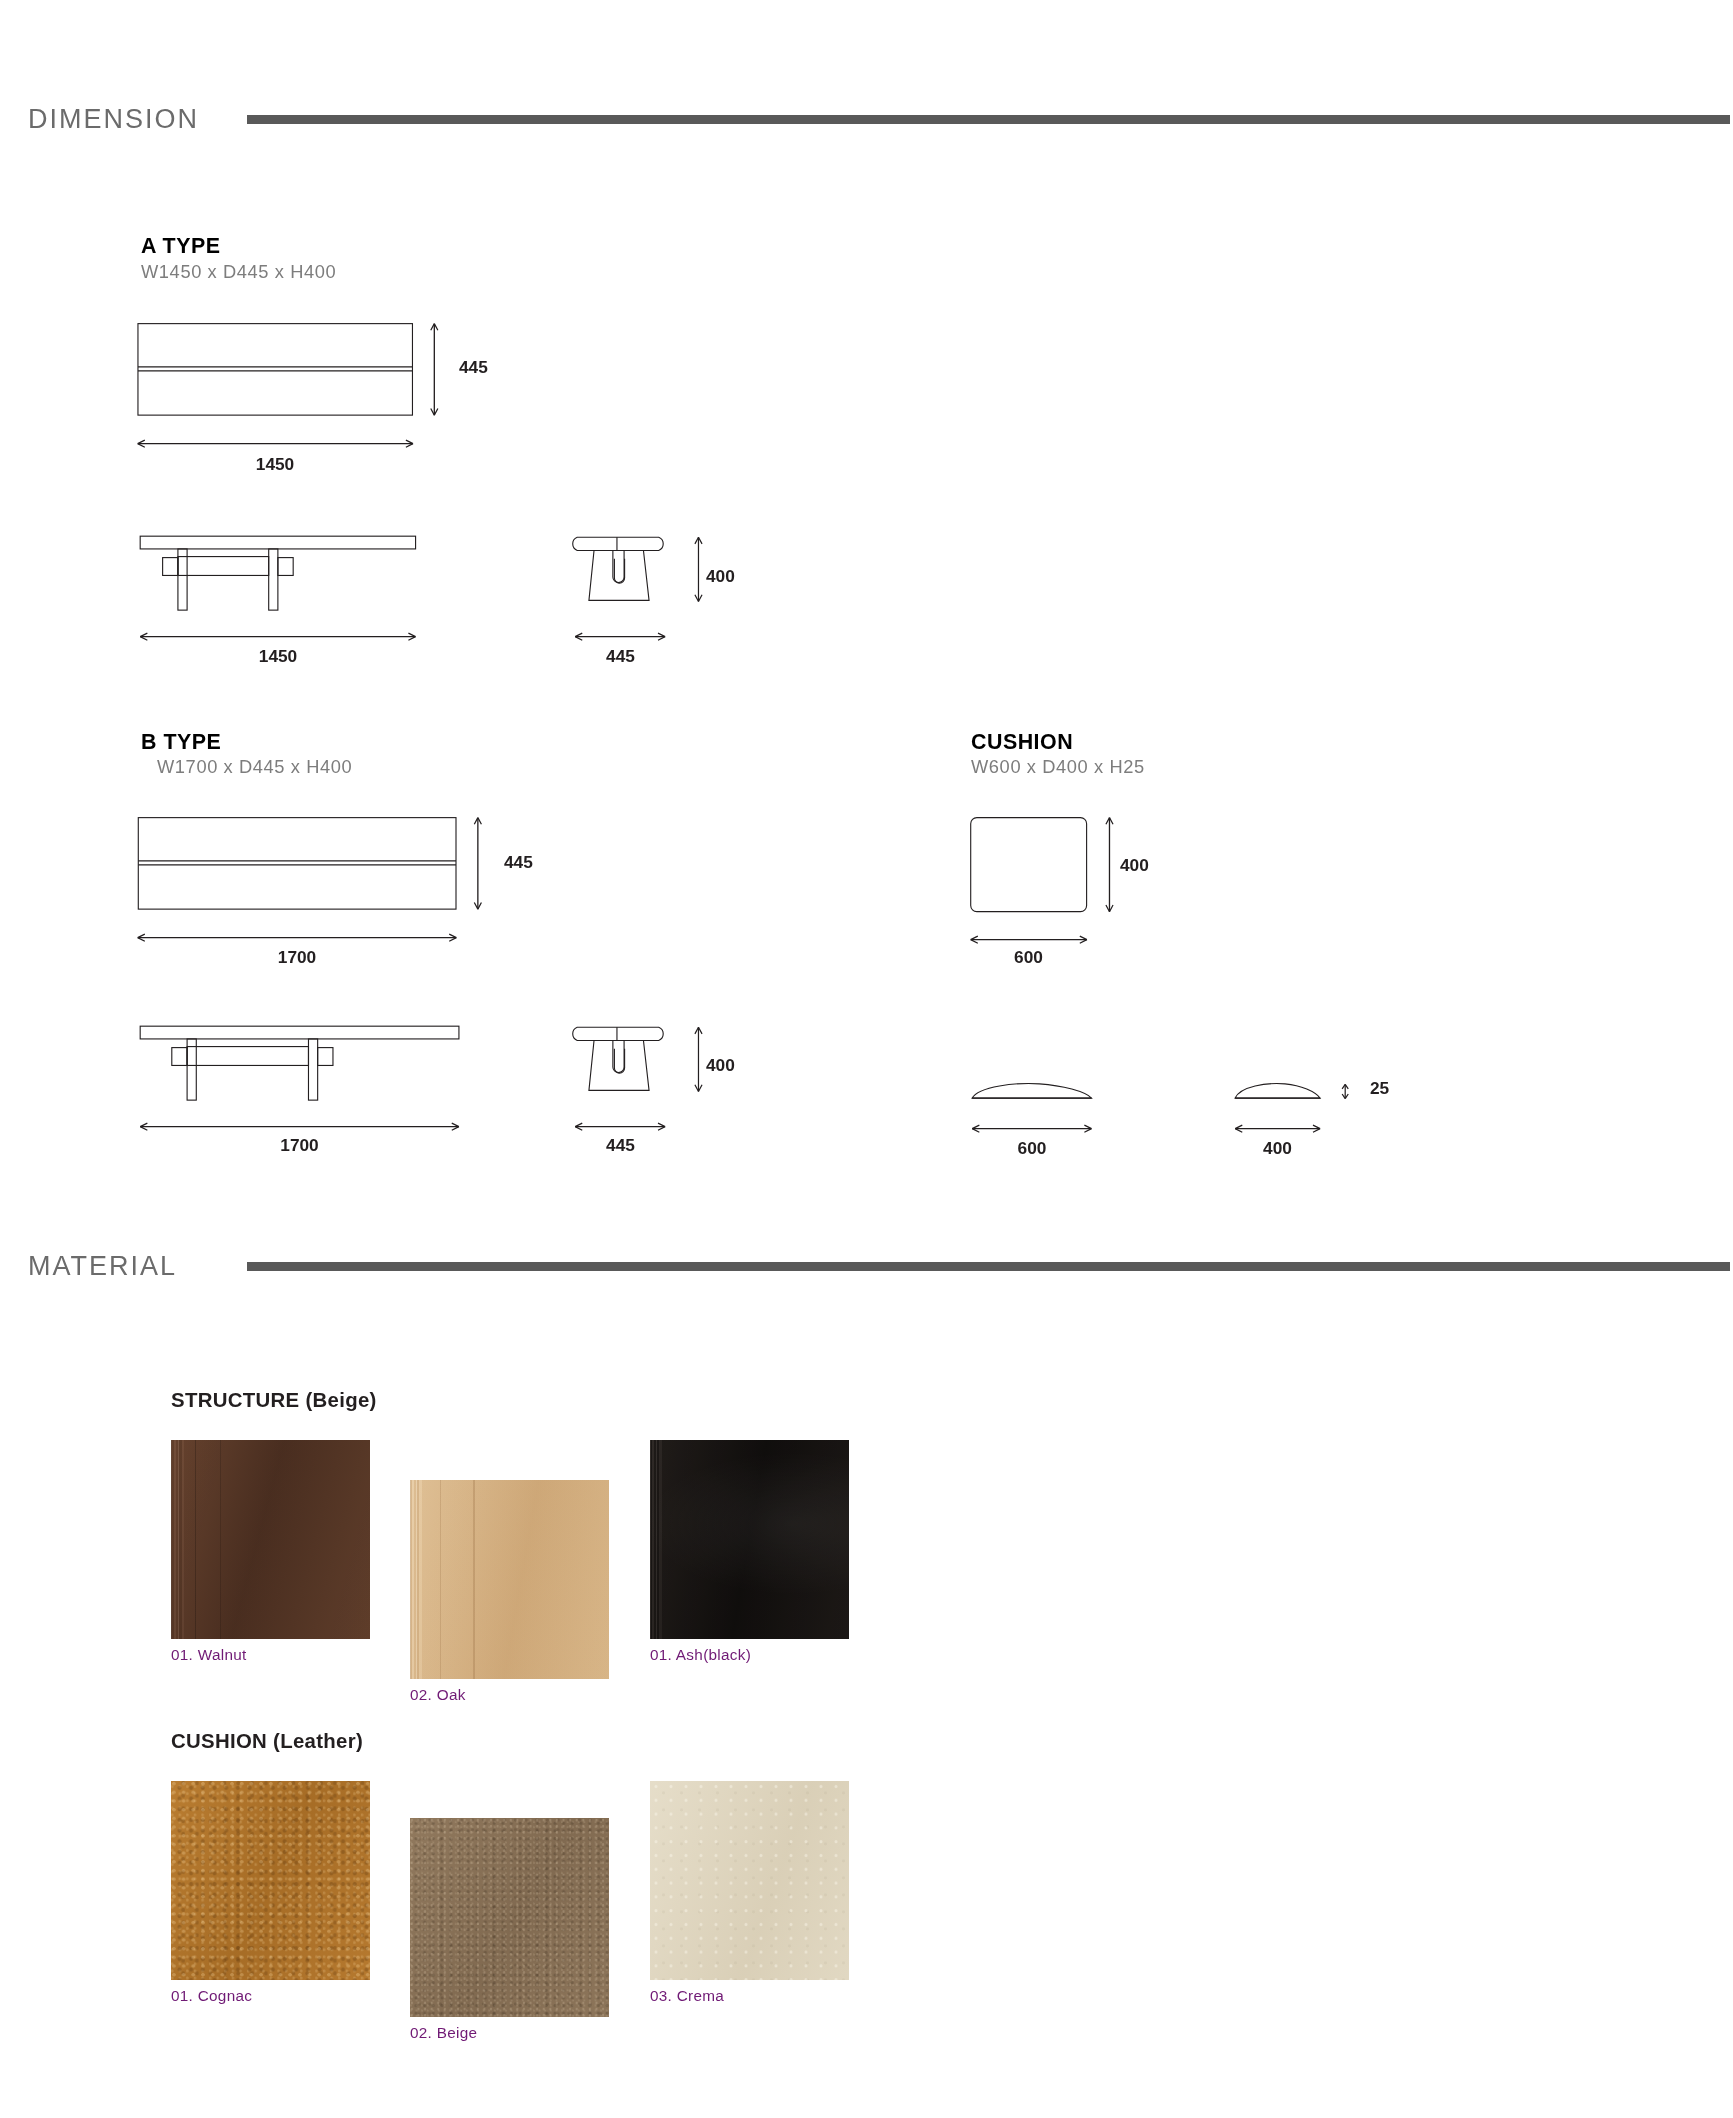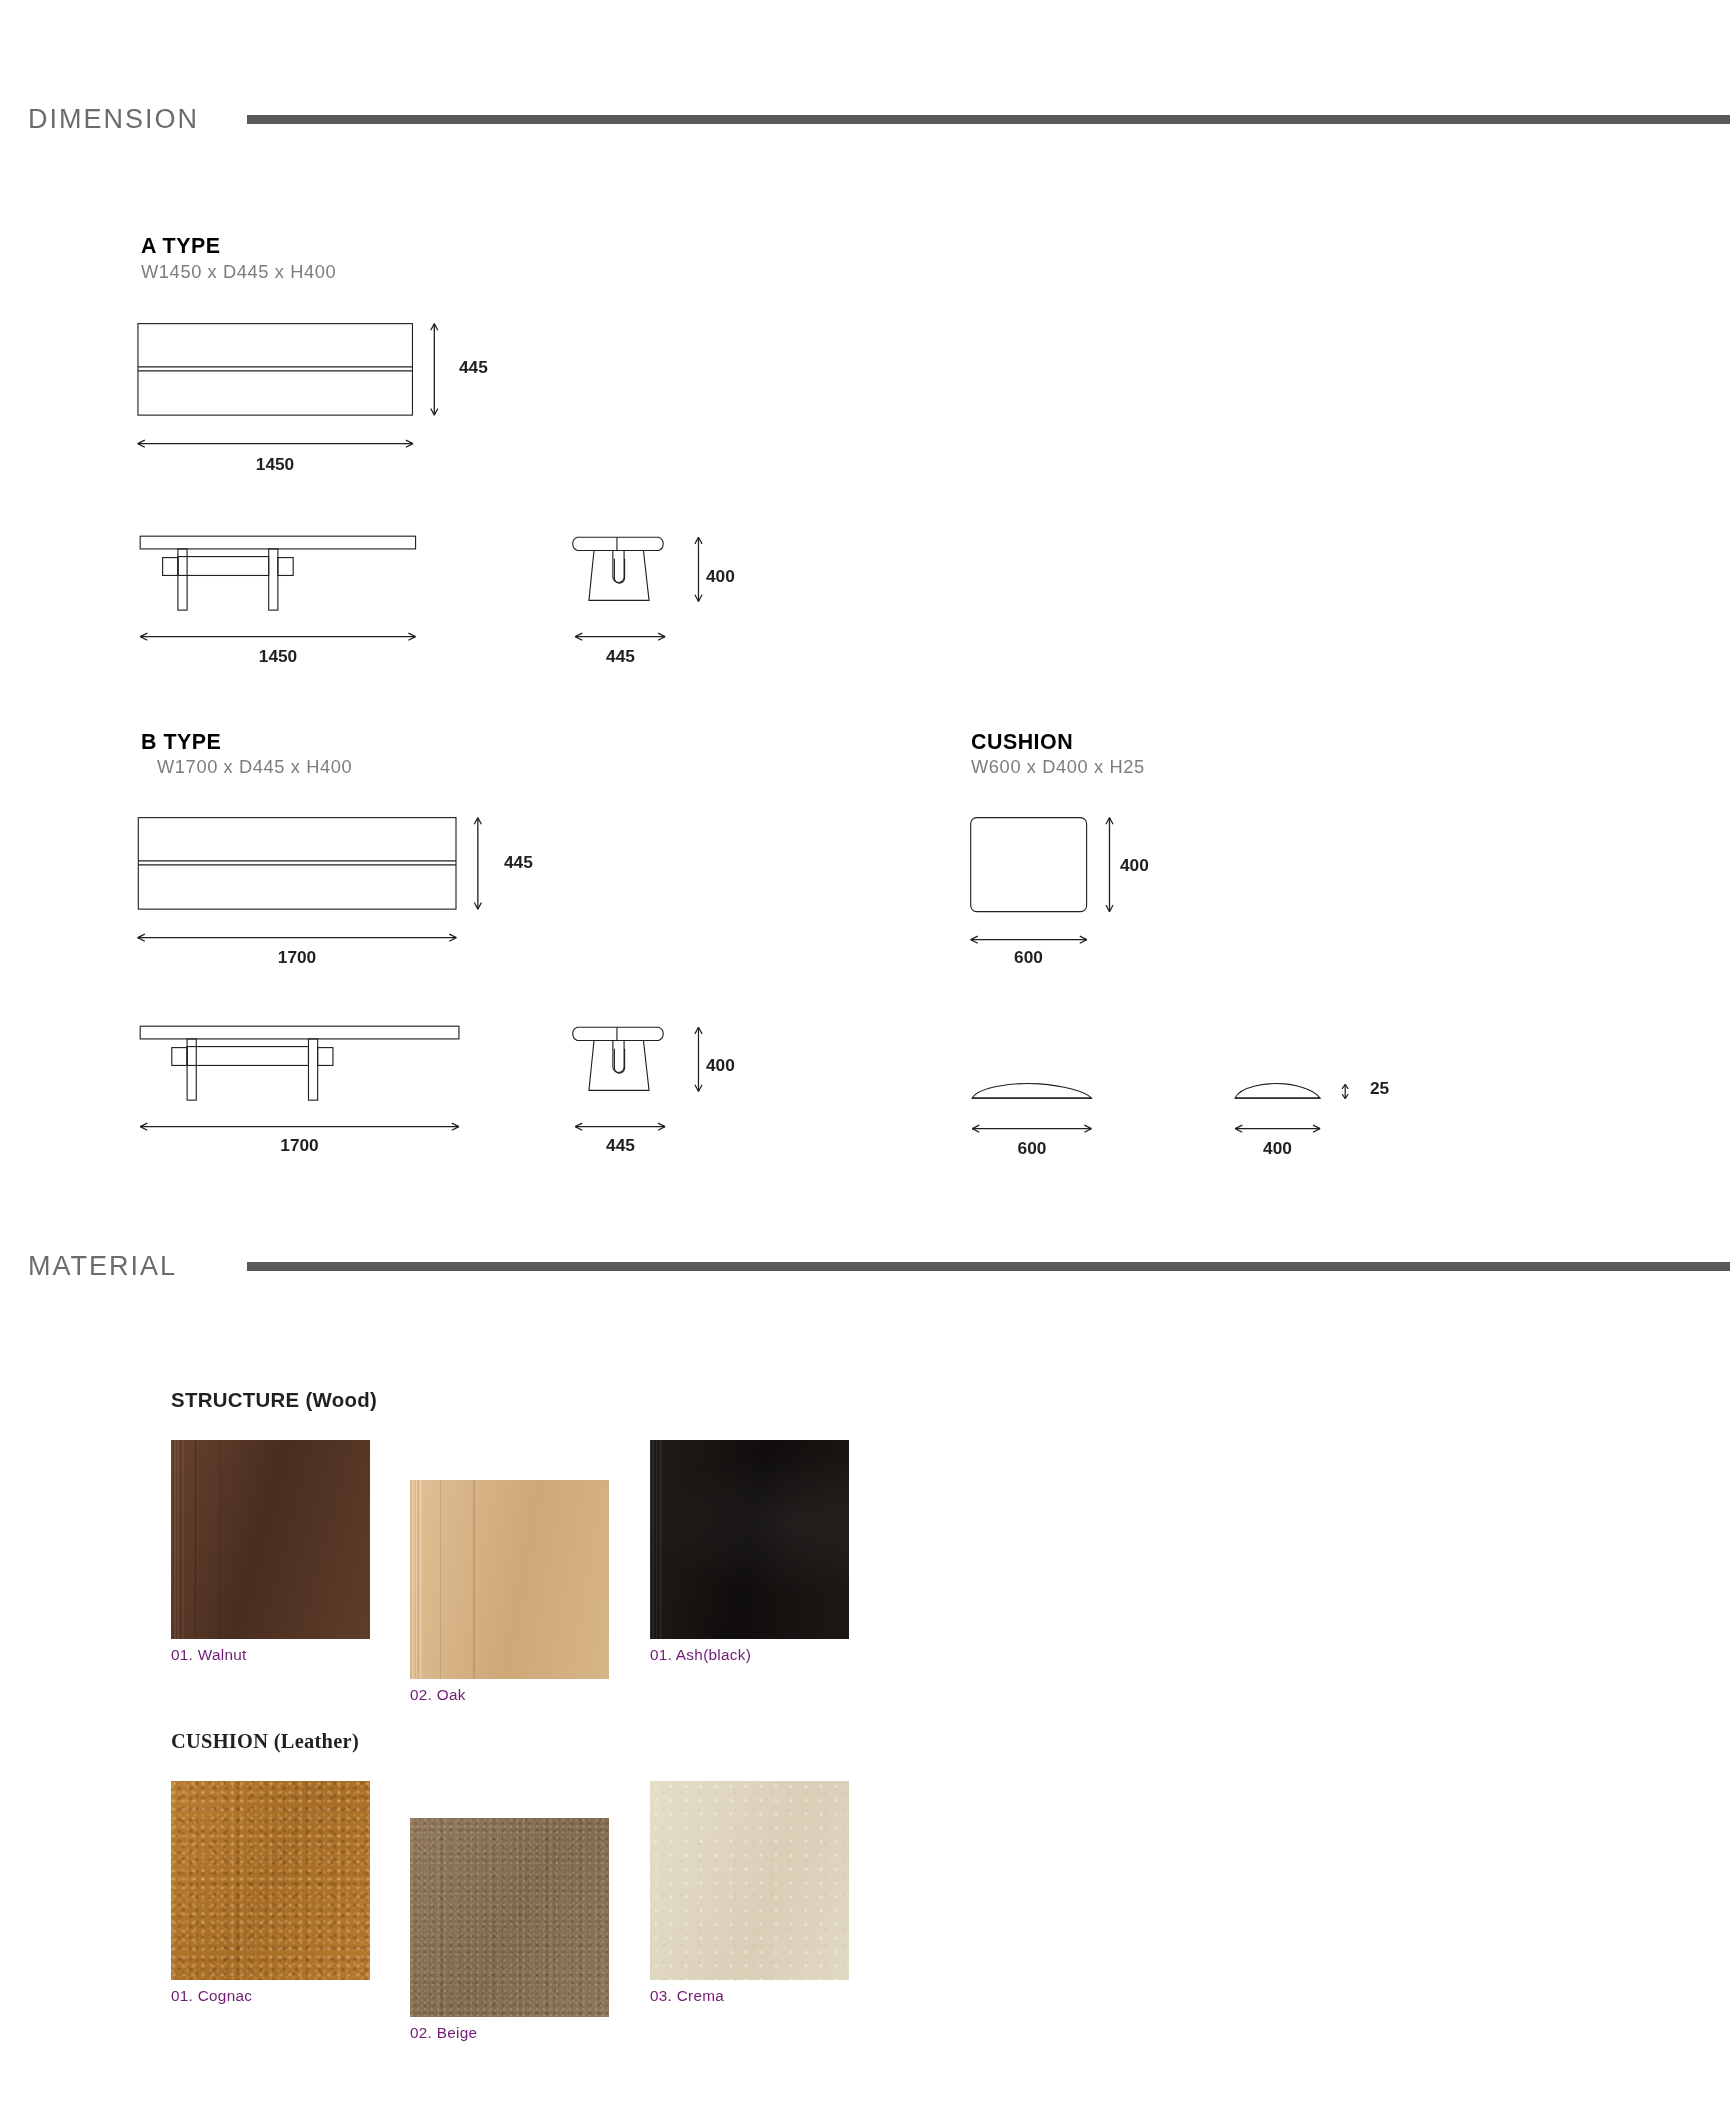--- a/index.html
+++ b/index.html
@@ -326,36 +326,36 @@
     </g>
   </svg>
 </div>
 <div style="position:absolute;left:1226px;top:1138px;width:103px;text-align:center;font-size:17.3px;font-weight:bold;">400</div>
 
 <div class="section-header" style="top:1251px;">
   <div class="title">MATERIAL</div>
   <div class="rule"></div>
 </div>
 
-<div class="mat-title" style="left:171px;top:1389px;">STRUCTURE (Wood)</div>
+<div class="mat-title" style="left:171px;top:1389px;">STRUCTURE (Beige)</div>
 
 <div class="swatch" style="left:171px;top:1440px;">
   <div class="chip tex-walnut"></div>
   <div class="cap">01. Walnut</div>
 </div>
 <div class="swatch" style="left:410px;top:1480px;border-radius:25px;">
   <div class="chip tex-oak"></div>
   <div class="cap">02. Oak</div>
 </div>
 <div class="swatch" style="left:650px;top:1440px;">
   <div class="chip tex-ash"></div>
   <div class="cap">01. Ash(black)</div>
 </div>
 
-<div class="mat-title" style="left:171px;top:1730px;font-family:Liberation Serif, serif;">CUSHION (Leather)</div>
+<div class="mat-title" style="left:171px;top:1730px;">CUSHION (Leather)</div>
 
 <div class="swatch" style="left:171px;top:1781px;">
   <div class="chip tex-cognac"></div>
   <div class="cap">01. Cognac</div>
 </div>
 <div class="swatch" style="left:410px;top:1818px;">
   <div class="chip tex-beige"></div>
   <div class="cap">02. Beige</div>
 </div>
 <div class="swatch" style="left:650px;top:1781px;">

